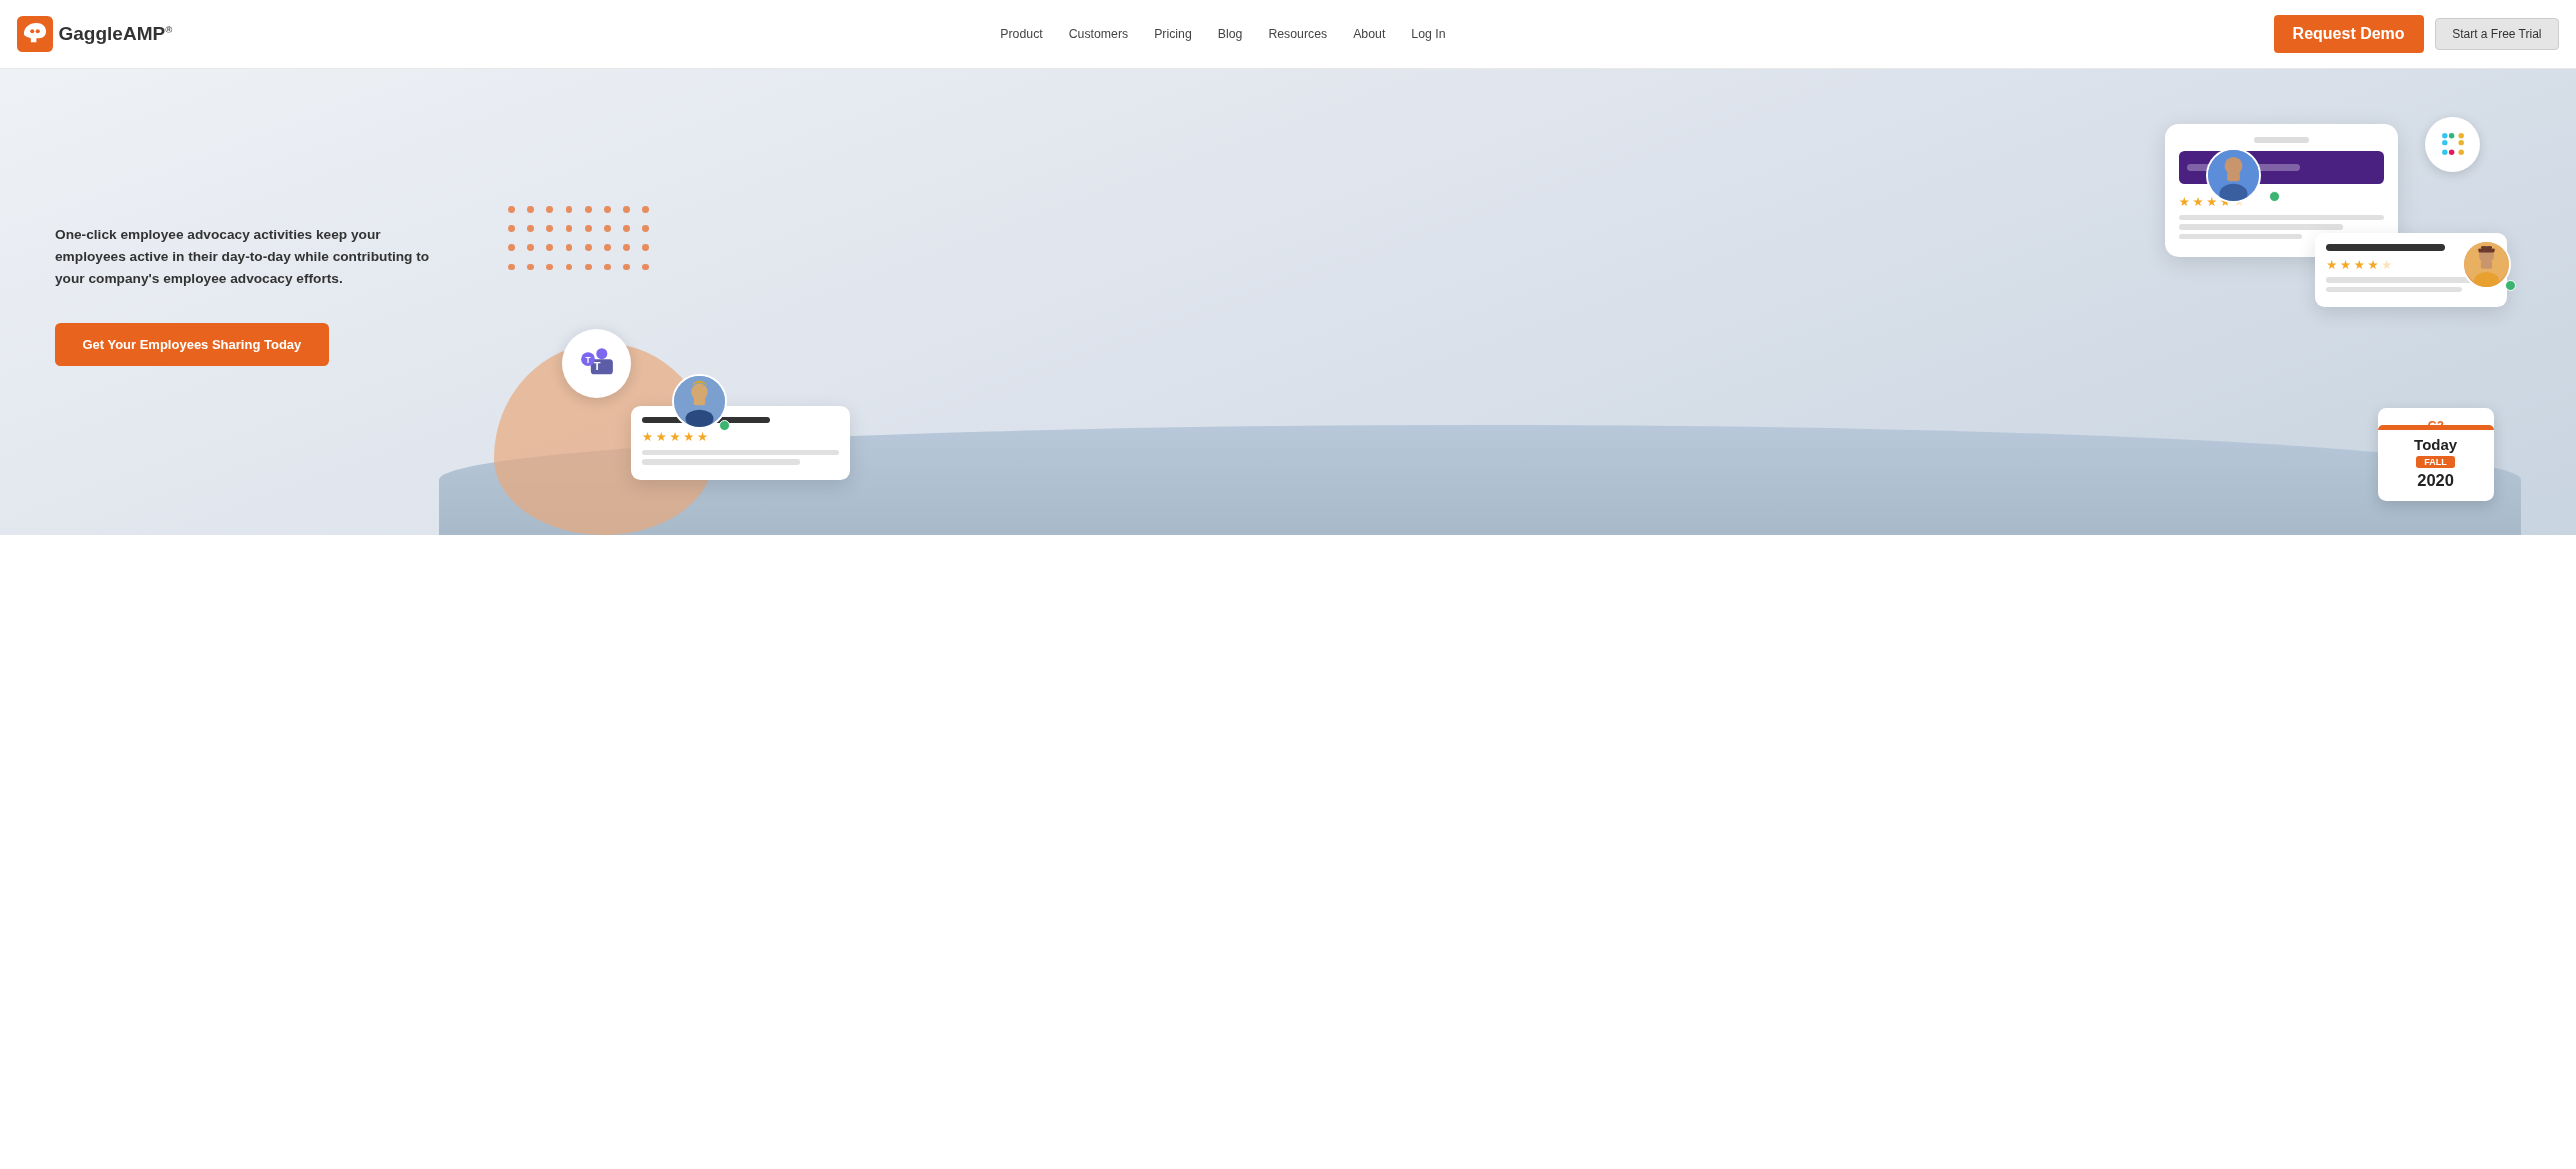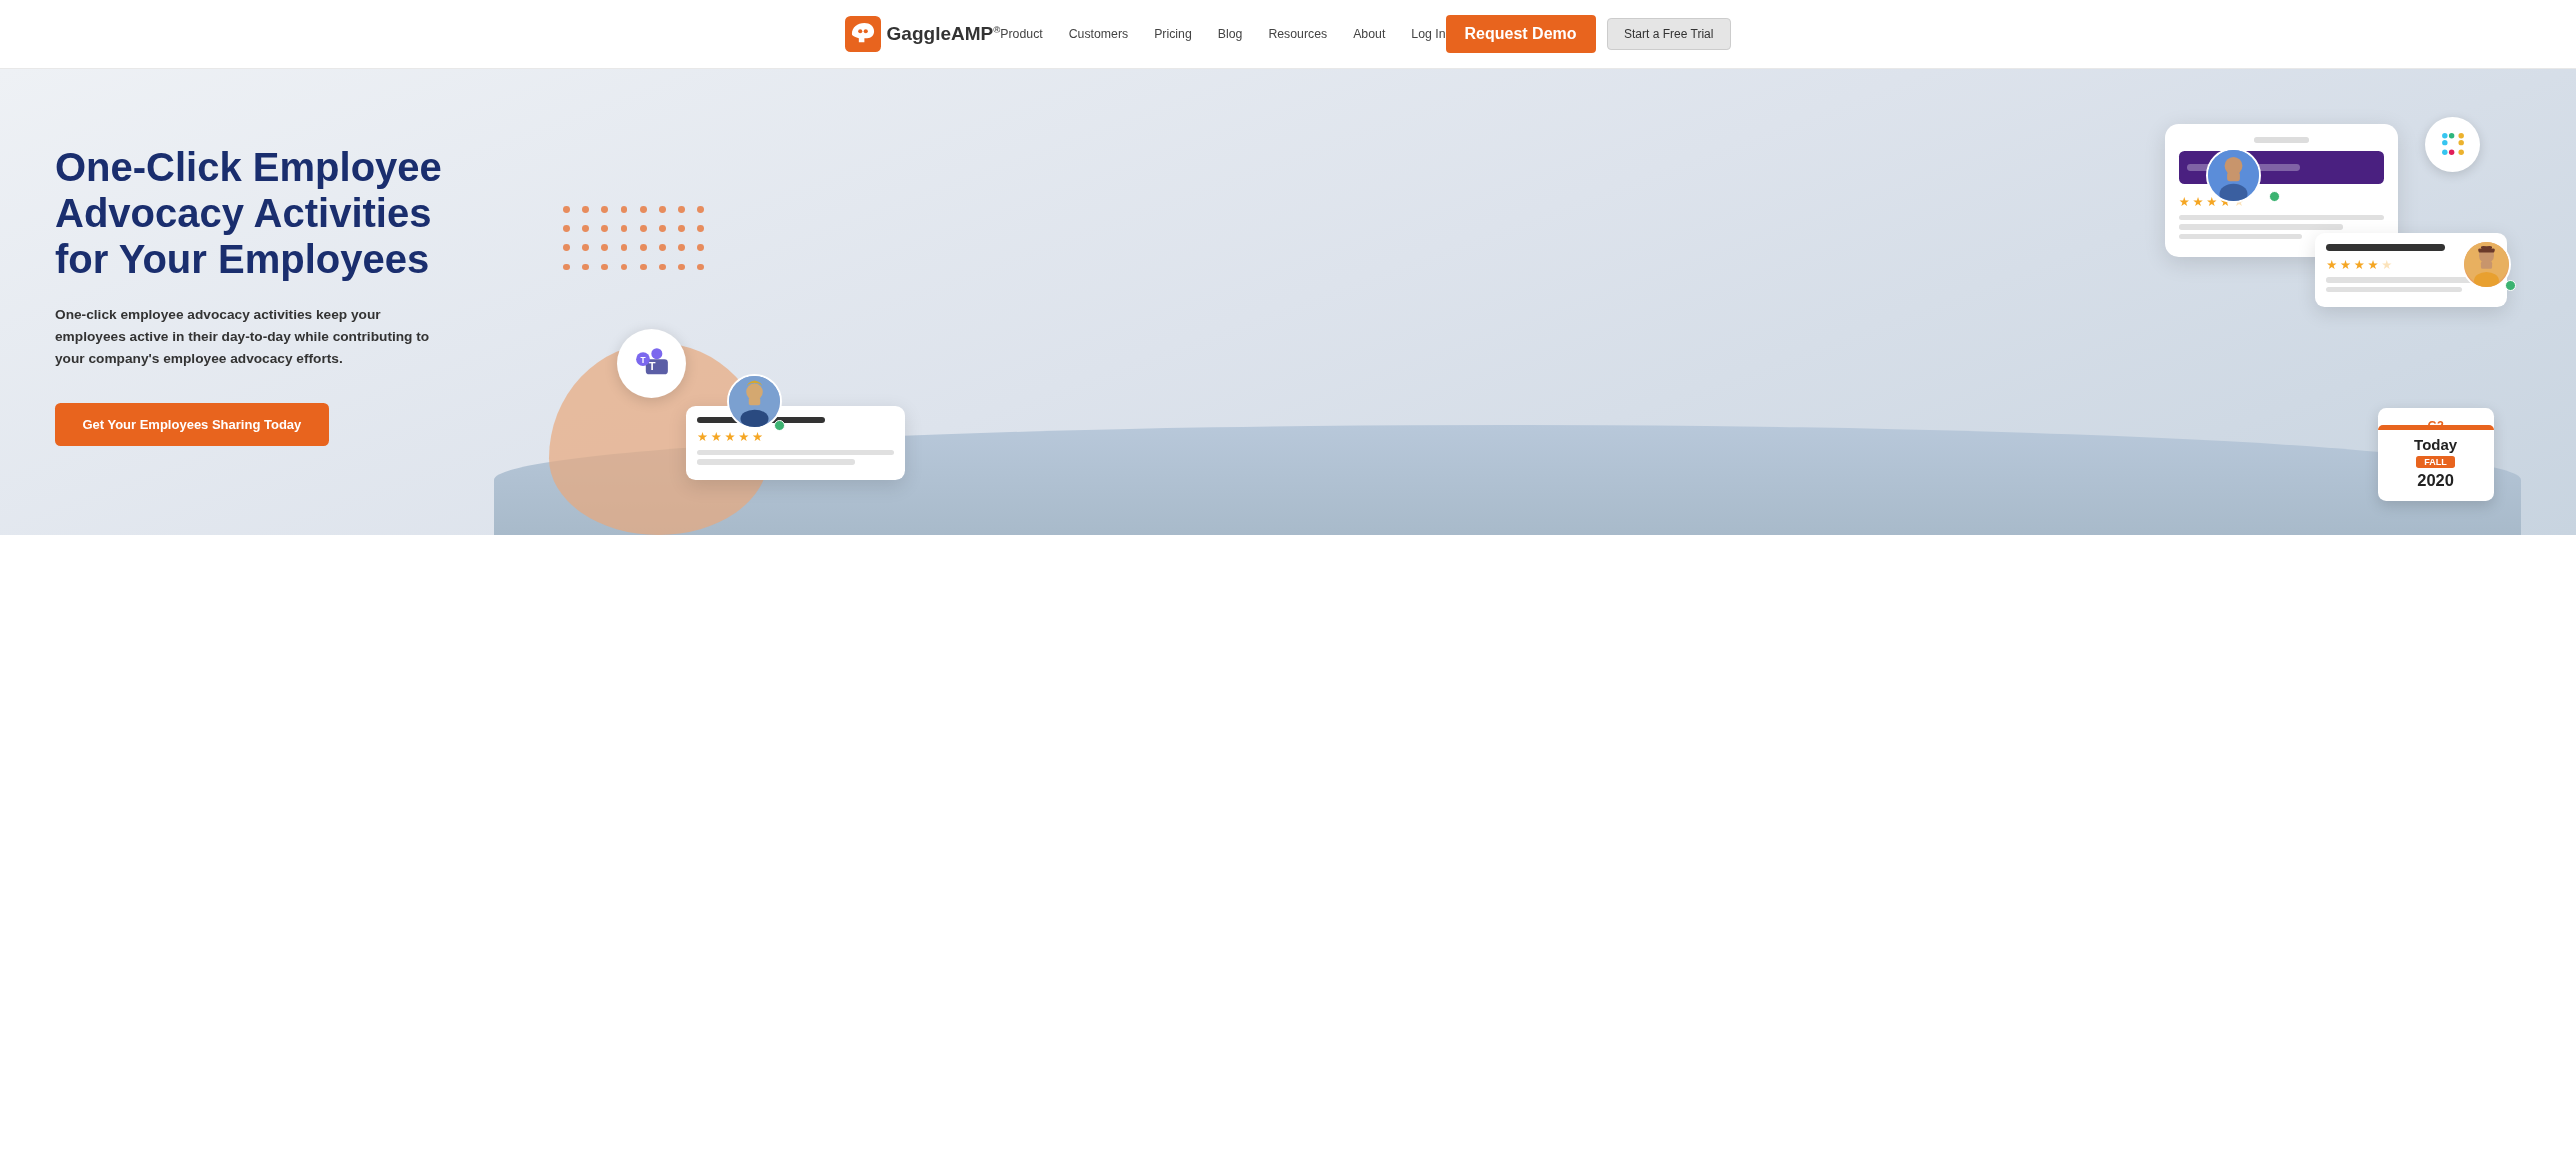--- a/index.html
+++ b/index.html
@@ -2,21 +2,21 @@
 <html style="font-size:11px"><head>
   <meta charset="utf-8">
   <style>
     * { margin: 0; padding: 0; box-sizing: border-box; }
     body { font-family: -apple-system, BlinkMacSystemFont, 'Segoe UI', Arial, sans-serif; background: #fff; overflow-x: hidden; }
 
     
     header {
       display: flex;
       align-items: center;
-      justify-content: center;
+      justify-content: space-between;
       padding: 0 17px;
       height: 69px;
       background: #fff;
       border-bottom: 0.7px solid #e8e8e8;
       position: relative;
       z-index: 10;
     }
     .logo-area {
       display: flex;
       align-items: center;
@@ -429,21 +429,20 @@
   </nav>
 
   <div class="header-actions">
     <button class="btn-request-demo">Request Demo</button>
     <button class="btn-free-trial">Start a Free Trial</button>
   </div>
 </header>
 
 <section class="hero">
   <div class="hero-content">
-    <h1 class="hero-title">One-Click Employee Advocacy Activities for Your Employees</h1>
     <p class="hero-subtitle">One-click employee advocacy activities keep your employees active in their day-to-day while contributing to your company's employee advocacy efforts.</p>
     <button class="btn-cta">Get Your Employees Sharing Today</button>
   </div>
 
   <div class="hero-illustration">
 
     <div class="blob-blue"></div>
     <div class="blob-orange"></div>
 
     <div class="dot-grid">

